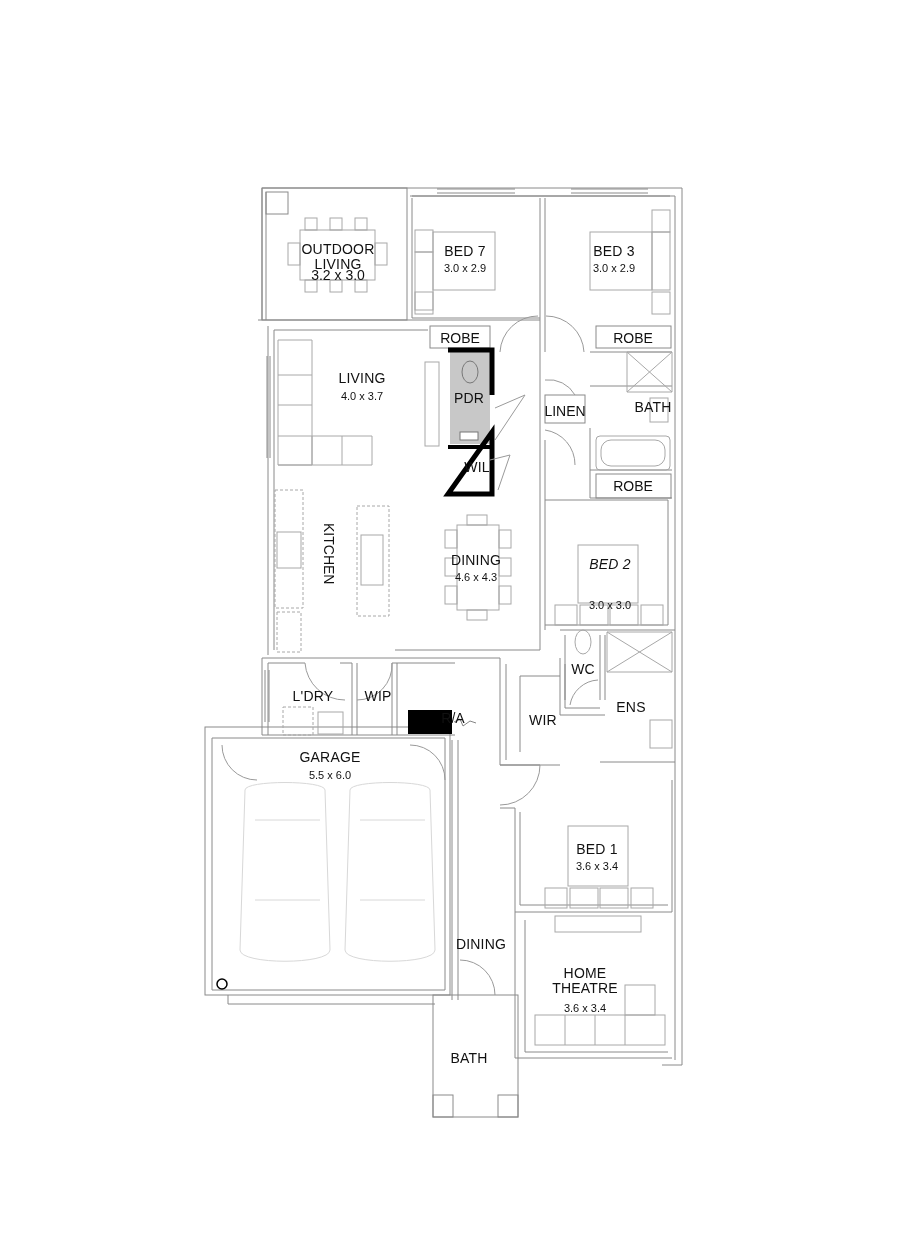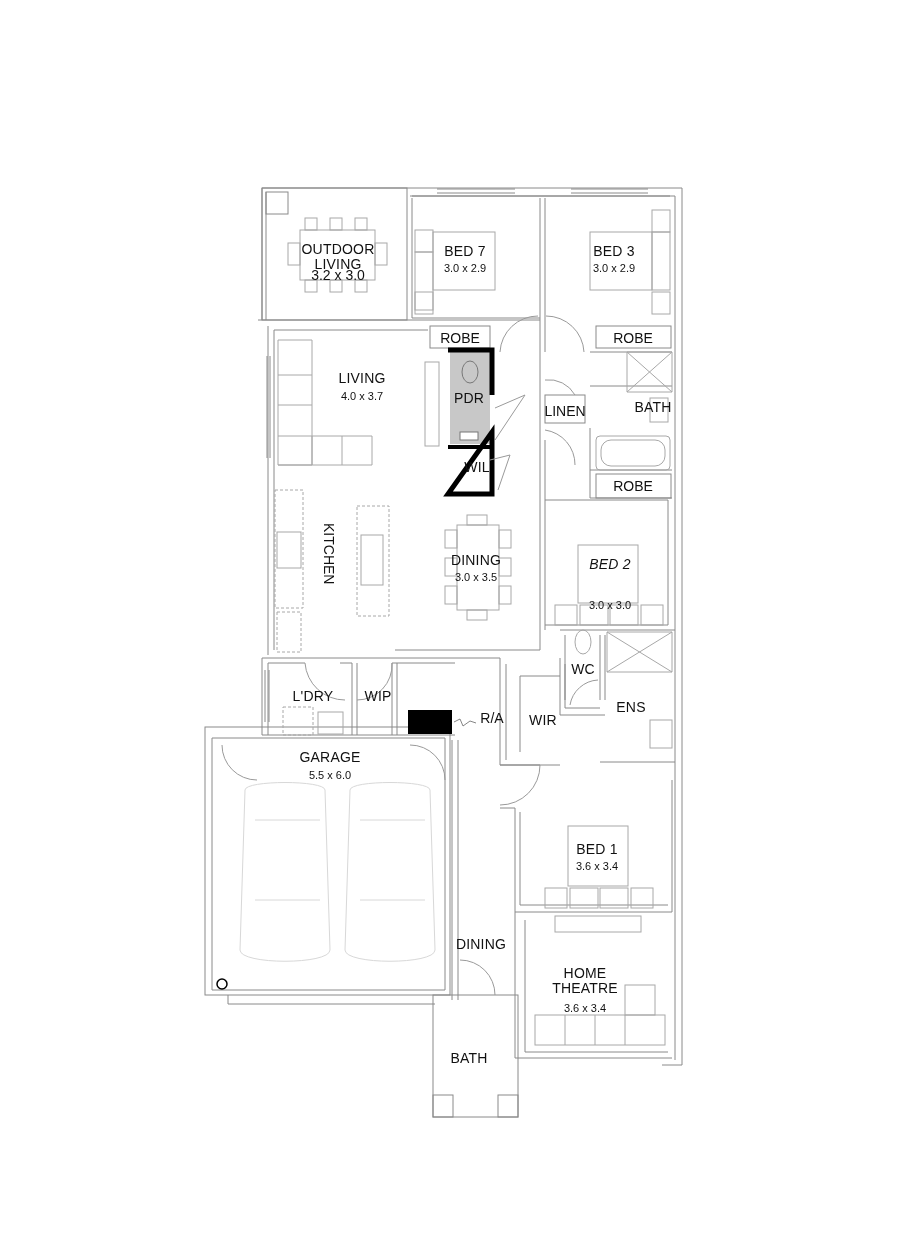--- a/index.html
+++ b/index.html
@@ -214,32 +214,32 @@
 <div class="lbl name" style="left:477px;top:460px;">WIL</div>
 
 <div class="lbl small" style="left:565px;top:404px;">LINEN</div>
 <div class="lbl name" style="left:653px;top:400px;">BATH</div>
 
 <div class="lbl small" style="left:633px;top:479px;">ROBE</div>
 
 <div class="lbl vert" style="left:329px;top:523px;">KITCHEN</div>
 
 <div class="lbl name" style="left:476px;top:553px;">DINING</div>
-<div class="lbl dim" style="left:476px;top:572px;">3.0 x 3.5</div>
+<div class="lbl dim" style="left:476px;top:572px;">4.6 x 4.3</div>
 
 <div class="lbl name" style="left:610px;top:557px;font-style:italic;">BED 2</div>
 <div class="lbl dim" style="left:610px;top:576px;margin-top:24px;">3.0 x 3.0</div>
 
 <div class="lbl name" style="left:583px;top:662px;">WC</div>
 <div class="lbl name" style="left:631px;top:700px;">ENS</div>
 
 <div class="lbl name" style="left:313px;top:689px;">L'DRY</div>
 <div class="lbl name" style="left:378px;top:689px;">WIP</div>
 
-<div class="lbl small" style="left:492px;top:711px;">R/A</div>
+<div class="lbl small" style="left:453px;top:711px;">R/A</div>
 
 <div class="lbl name" style="left:543px;top:713px;">WIR</div>
 
 <div class="lbl name" style="left:330px;top:750px;">GARAGE</div>
 <div class="lbl dim" style="left:330px;top:770px;">5.5 x 6.0</div>
 
 <div class="lbl name" style="left:597px;top:842px;">BED 1</div>
 <div class="lbl dim" style="left:597px;top:861px;">3.6 x 3.4</div>
 
 <div class="lbl name" style="left:481px;top:937px;">DINING</div>

